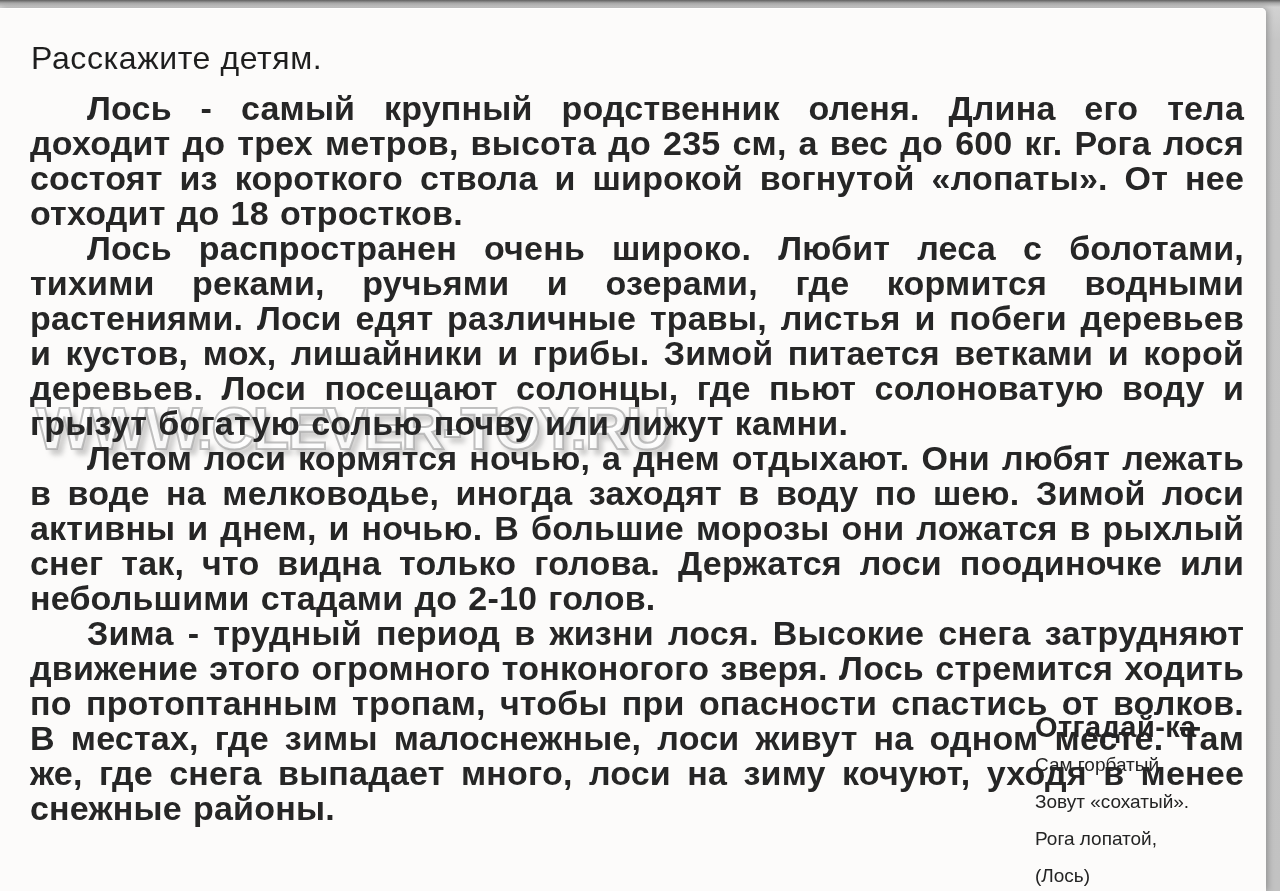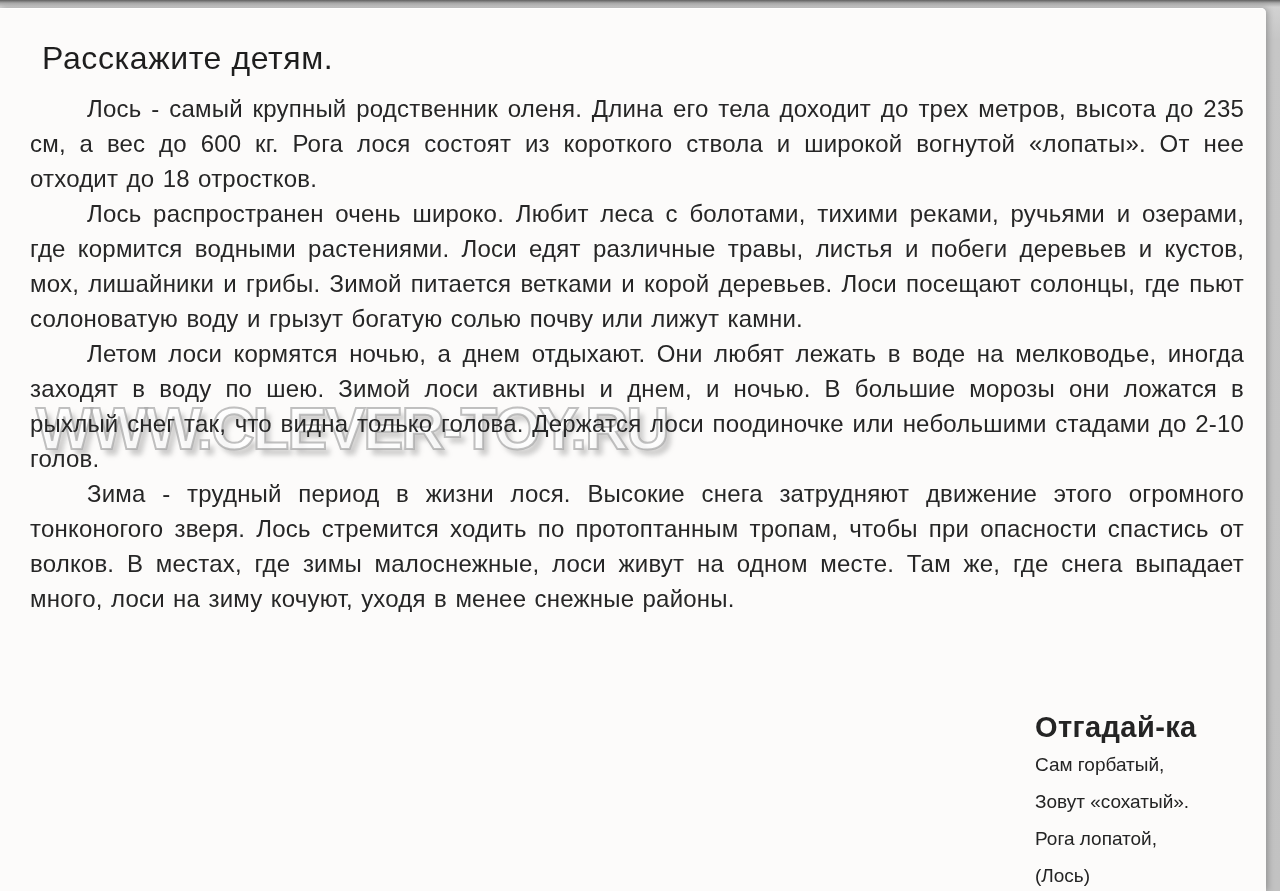--- a/index.html
+++ b/index.html
@@ -29,32 +29,33 @@
     left: 30px;
     top: 30px;
     width: 1214px;
     z-index: 2;
   }
   .page-title {
     font-size: 32px;
     font-weight: 500;
     color: #1e1e1e;
     letter-spacing: 0.6px;
-    margin: 0 0 13px 12px;
+    margin: 0 0 13px 1px;
     line-height: 40px;
   }
   .para {
     margin: 0;
-    font-size: 24px;
+    font-size: 34px;
     line-height: 35px;
     color: #262626;
     text-align: justify;
     text-indent: 57px;
     letter-spacing: 0.2px;
     word-spacing: 1.5px;
+    font-weight: bold;
   }
   .para-flush {
     text-indent: 5px;
   }
   .watermark {
     position: absolute;
     left: 36px;
     top: 386px;
     width: 1244px;
     z-index: 1;

